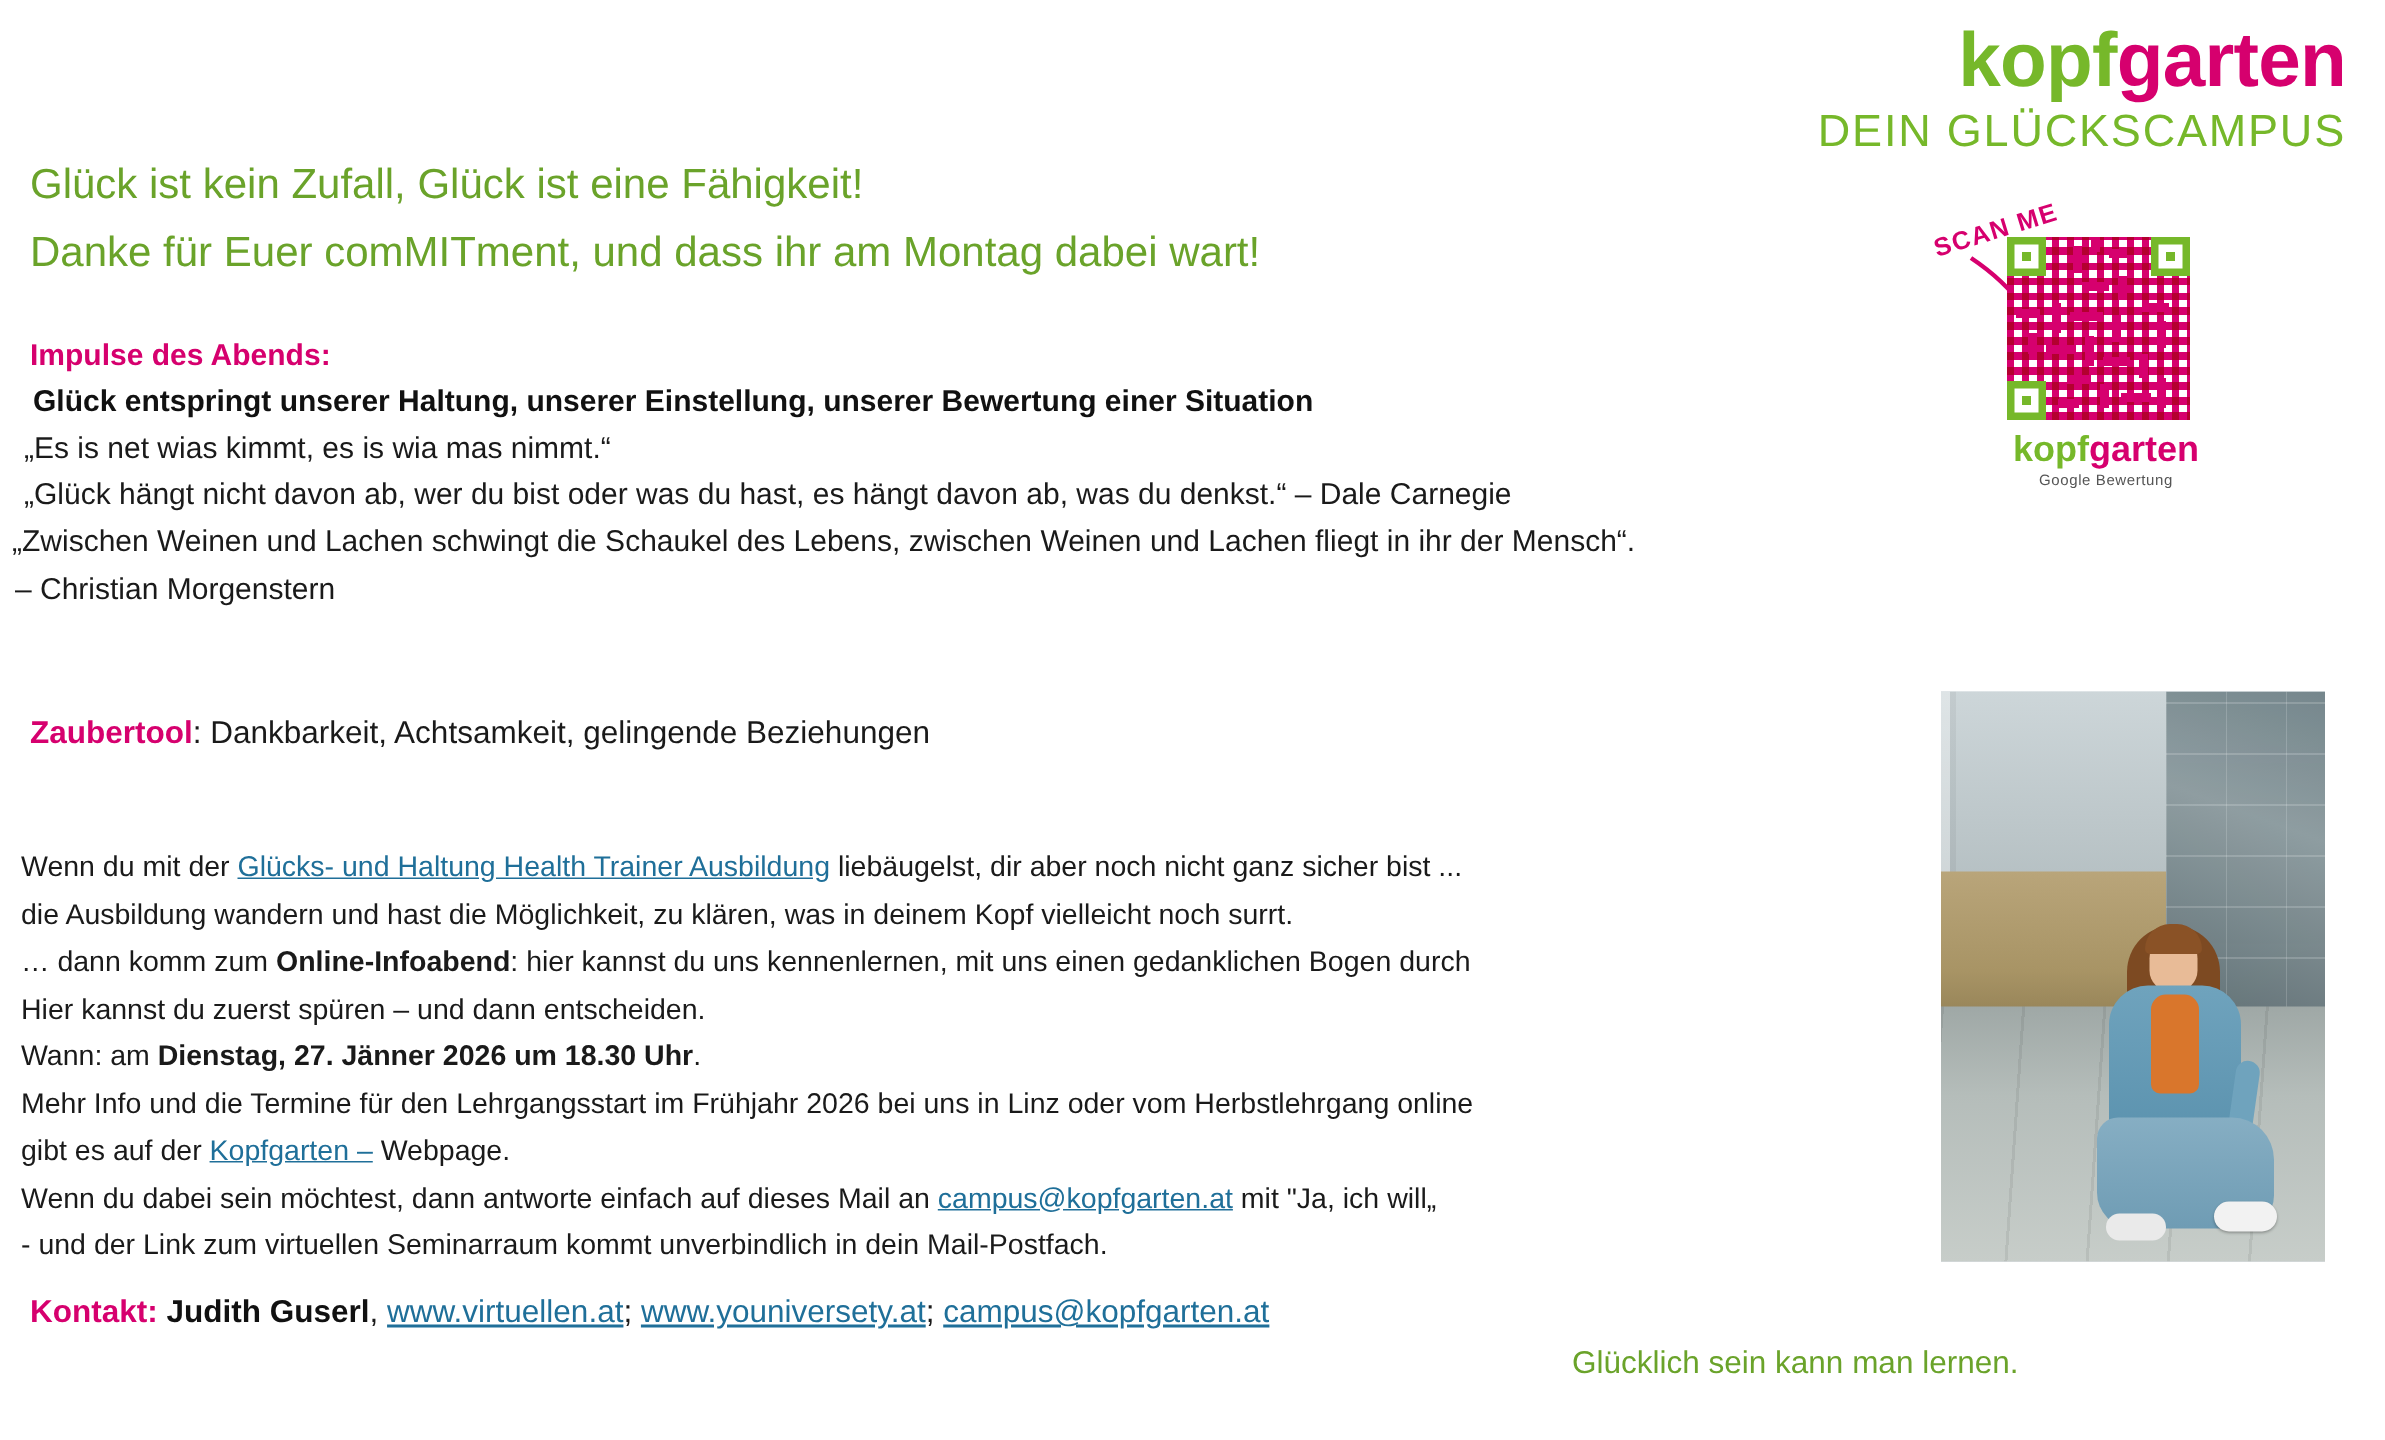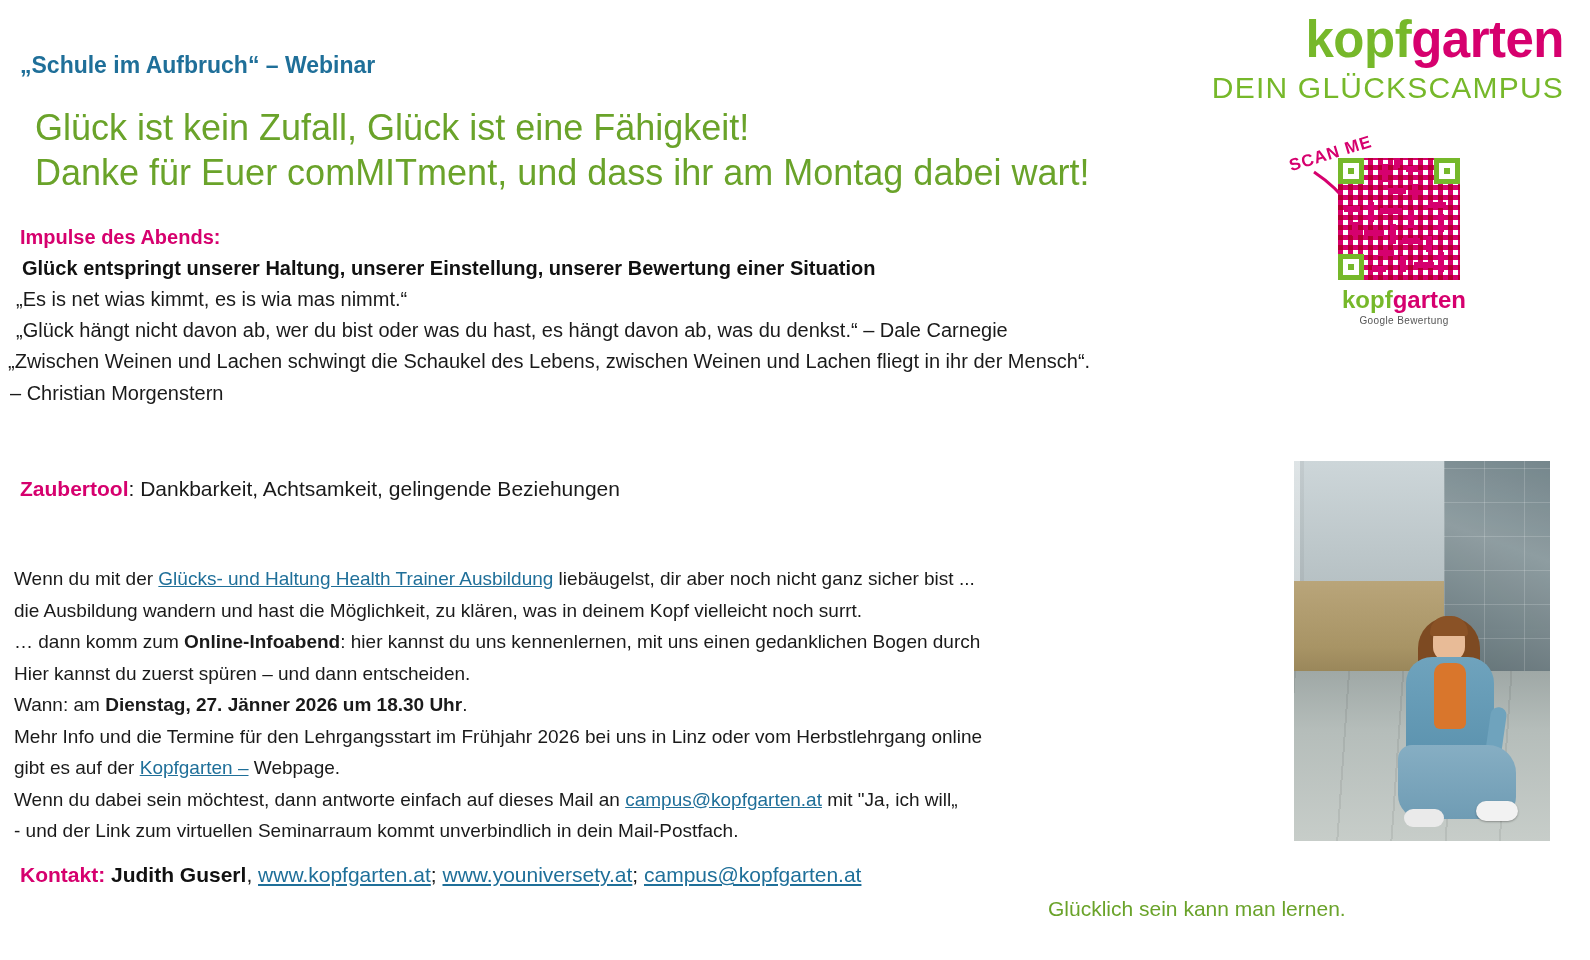--- a/index.html
+++ b/index.html
@@ -125,22 +125,22 @@
   .title {
     position: absolute;
     left: 20px;
     top: 52px;
     font-size: 23px;
     font-weight: bold;
     color: #1f6f99;
   }
   .green-line {
     position: absolute;
-    left: 35px;
-    font-size: 36px;
+    left: 20px;
+    font-size: 28px;
     color: #6aa32a;
   }
   .gl1 { top: 107px; }
   .gl2 { top: 152px; }
 
   .imp-head {
     position: absolute;
     left: 20px;
     top: 226px;
     font-size: 20px;
@@ -353,21 +353,20 @@
       <div class="qr-cell" style="left:100px;top:94px;width:6px;height:20px;"></div>
       <div class="qr-cell" style="left:34px;top:108px;width:14px;height:6px;"></div>
     </div>
 
     <div class="qr-cap">
       <div class="w"><span class="g1">kopf</span><span class="g2">garten</span></div>
       <div class="small">Google Bewertung</div>
     </div>
   </div>
 
-  <div class="title">„Schule im Aufbruch“ – Webinar</div>
 
   <div class="green-line gl1">Glück ist kein Zufall, Glück ist eine Fähigkeit!</div>
   <div class="green-line gl2">Danke für Euer comMITment, und dass ihr am Montag dabei wart!</div>
 
   <div class="imp-head">Impulse des Abends:</div>
   <div class="imp-bold">Glück entspringt unserer Haltung, unserer Einstellung, unserer Bewertung einer Situation</div>
   <div class="q1">„Es is net wias kimmt, es is wia mas nimmt.“</div>
   <div class="q2">„Glück hängt nicht davon ab, wer du bist oder was du hast, es hängt davon ab, was du denkst.“ – Dale Carnegie</div>
   <div class="q3">„Zwischen Weinen und Lachen schwingt die Schaukel des Lebens, zwischen Weinen und Lachen fliegt in ihr der Mensch“.</div>
   <div class="q4">– Christian Morgenstern</div>
@@ -393,21 +392,21 @@
       <span>gibt es auf der  </span><a class="lnk" href="#">Kopfgarten –</a><span> Webpage.</span>
     </div>
     <div class="ln">
       <span>Wenn du dabei sein möchtest, dann antworte einfach auf dieses Mail an </span><a class="lnk" href="#">campus@kopfgarten.at</a><span> mit "Ja, ich will„</span>
     </div>
     <div class="ln">- und der Link zum virtuellen Seminarraum kommt unverbindlich in dein Mail-Postfach.</div>
   </div>
 
   <div class="contact">
     <span class="kh">Kontakt:</span>
-    <span class="nm">Judith Guserl</span><span>, </span><a class="lnk" href="#">www.kopfgarten.at</a><span>; </span><a class="lnk" href="#">www.youniversety.at</a><span>; </span><a class="lnk" href="#">campus@kopfgarten.at</a>
+    <span class="nm">Judith Guserl</span><span>, </span><a class="lnk" href="#">www.virtuellen.at</a><span>; </span><a class="lnk" href="#">www.youniversety.at</a><span>; </span><a class="lnk" href="#">campus@kopfgarten.at</a>
   </div>
 
   <div class="slogan">Glücklich sein kann man lernen.</div>
 
   <div class="photo">
     <div class="ph-sky"></div>
     <div class="ph-building"></div>
     <div class="ph-glass"></div>
     <div class="ph-grass"></div>
     <div class="ph-ground"></div>

